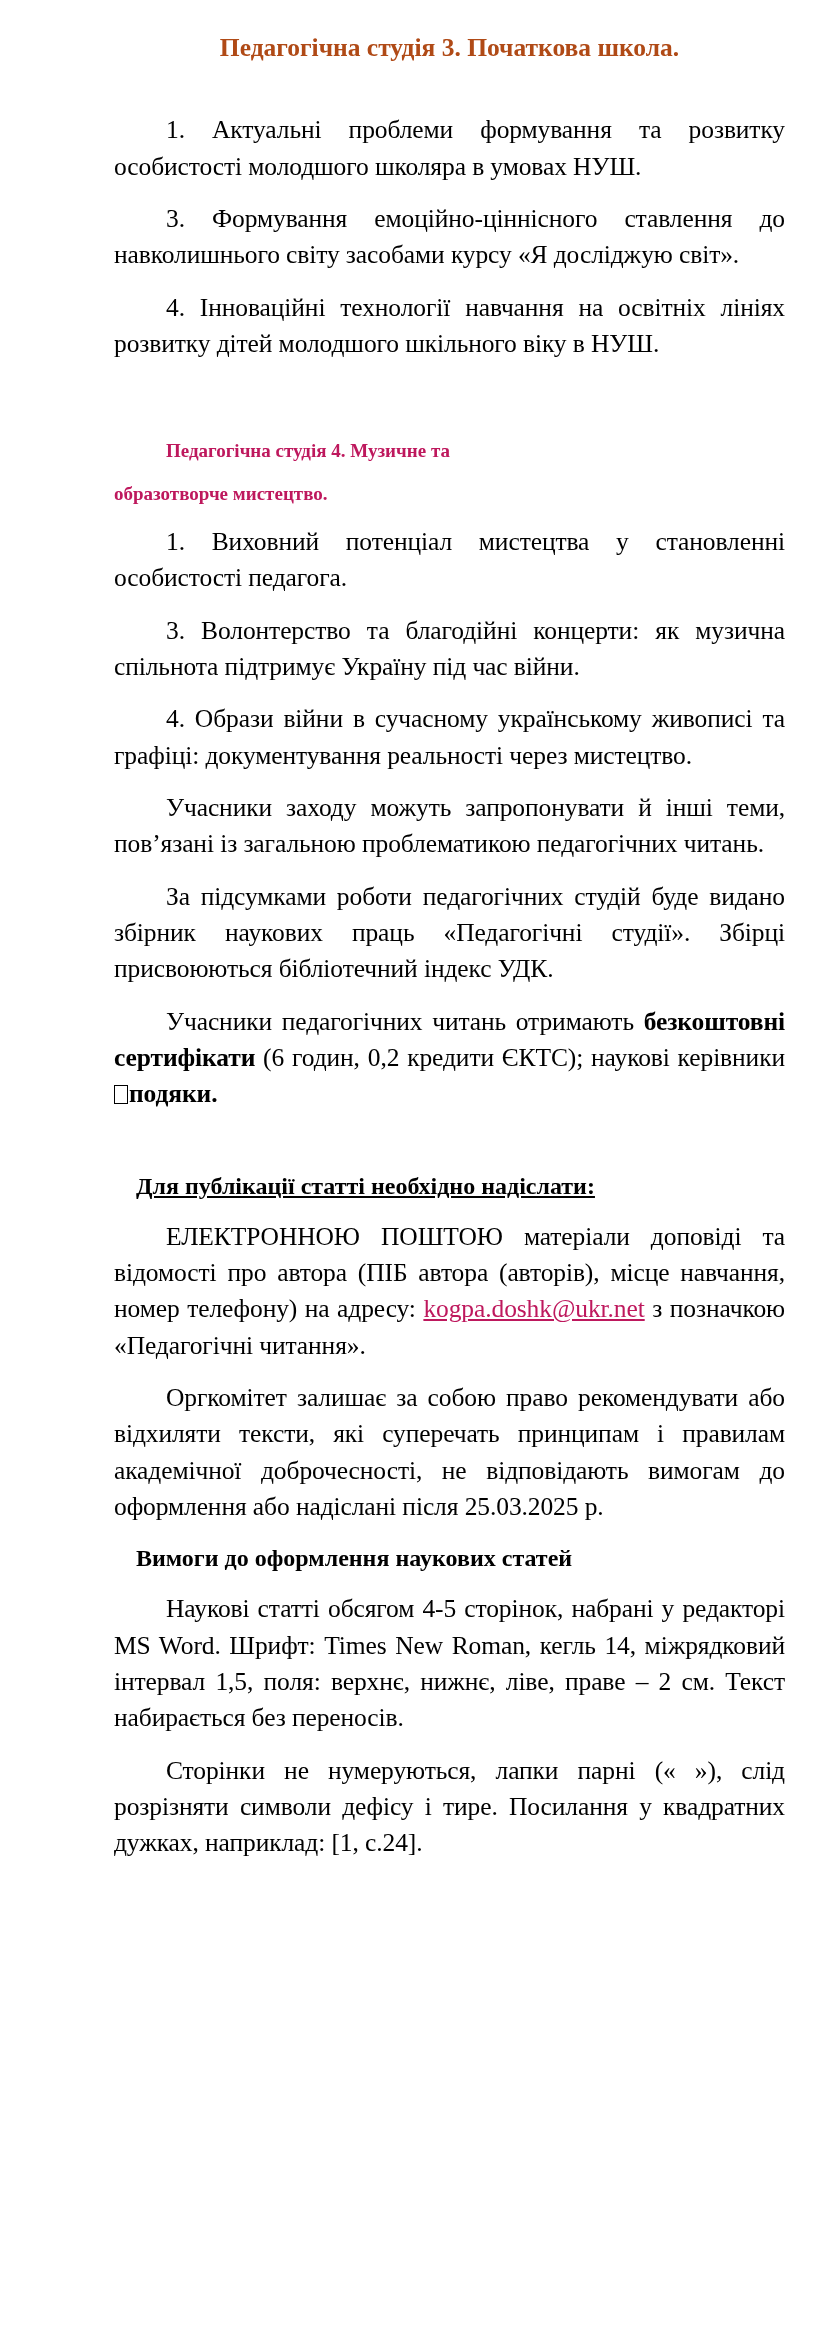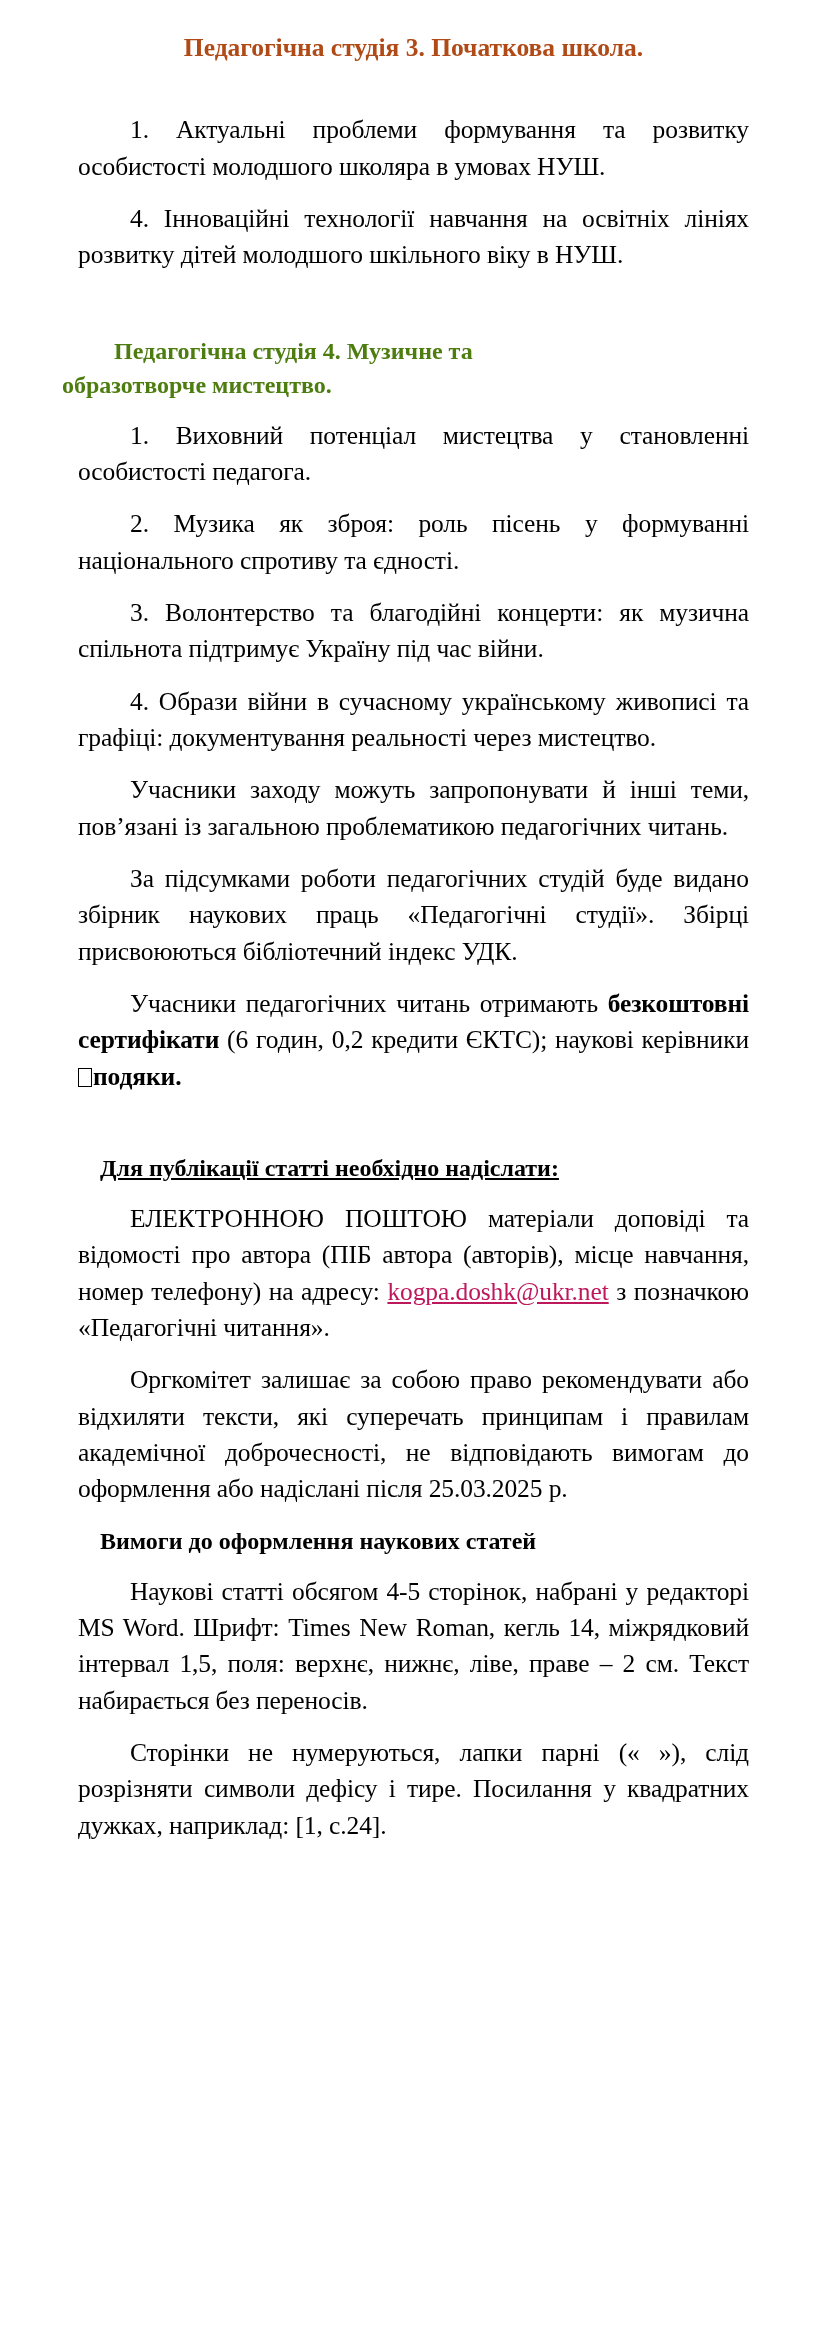--- a/index.html
+++ b/index.html
@@ -12,43 +12,43 @@
     width: 827px;
     min-height: 2339px;
     font-family: "Liberation Serif", "DejaVu Serif", serif;
     color: #000000;
     -webkit-font-smoothing: antialiased;
   }
   .page {
     width: 827px;
     min-height: 2339px;
     box-sizing: border-box;
-    padding: 30px 62px 40px 62px;
+    padding: 30px 62px 40px 98px;
     background: #ffffff;
     position: relative;
   }
   .doc-body {
     width: 703px;
   }
 
   
   .studio-heading {
     color: #b04a16;
     font-weight: bold;
     font-size: 25.5px;
     line-height: 1.42;
     margin: 0;
     text-align: center;
   }
   .studio-heading-just {
-    color: #4d7c0f;
+    color: #be185d;
     font-weight: bold;
-    font-size: 24px;
+    font-size: 19px;
     line-height: 1.42;
-    margin: 0;
+    margin: 16px;
     text-align: justify;
     text-align-last: left;
     text-indent: 52px;
   }
   .section-heading {
     font-weight: bold;
     font-size: 24px;
     line-height: 1.42;
     margin: 0;
     text-indent: 38px;
@@ -102,29 +102,29 @@
 <body>
 
 <div class="page">
   <div class="doc-body">
 
     <h2 class="studio-heading">Педагогічна студія 3. Початкова школа.</h2>
 
     <div class="sp-title-gap"></div>
 
     <p class="para">1. Актуальні проблеми формування та розвитку особистості молодшого школяра в умовах НУШ.</p>
+    <p class="para">3. Формування емоційно-ціннісного ставлення до навколишнього світу засобами курсу «Я досліджую світ».</p>
     <p class="para">4. Інноваційні технології навчання на освітніх лініях розвитку дітей молодшого шкільного віку в НУШ.</p>
 
     <div class="sp-block-gap"></div>
 
     <h2 class="studio-heading-just">Педагогічна студія 4. Музичне та</h2>
     <h2 class="studio-heading-just" style="text-indent:0;text-align:right;">образотворче мистецтво.</h2>
 
     <p class="para">1. Виховний потенціал мистецтва у становленні особистості педагога.</p>
-    <p class="para">2. Музика як зброя: роль пісень у формуванні національного спротиву та єдності.</p>
     <p class="para">3. Волонтерство та благодійні концерти: як музична спільнота підтримує Україну під час війни.</p>
     <p class="para">4. Образи війни в сучасному українському живописі та графіці: документування реальності через мистецтво.</p>
 
     <p class="para">Учасники заходу можуть запропонувати й інші теми, пов’язані із загальною проблематикою педагогічних читань.</p>
     <p class="para">За підсумками роботи педагогічних студій буде видано збірник наукових праць «Педагогічні студії». Збірці присвоюються бібліотечний індекс УДК.</p>
 
     <p class="para"><span>Учасники педагогічних читань отримають </span><span class="bold">безкоштовні сертифікати</span><span> (6 годин, 0,2 кредити ЄКТС); наукові керівники </span><span class="missing-glyph"></span><span class="bold">подяки.</span></p>
 
     <div class="sp-block-gap-sm"></div>
 

